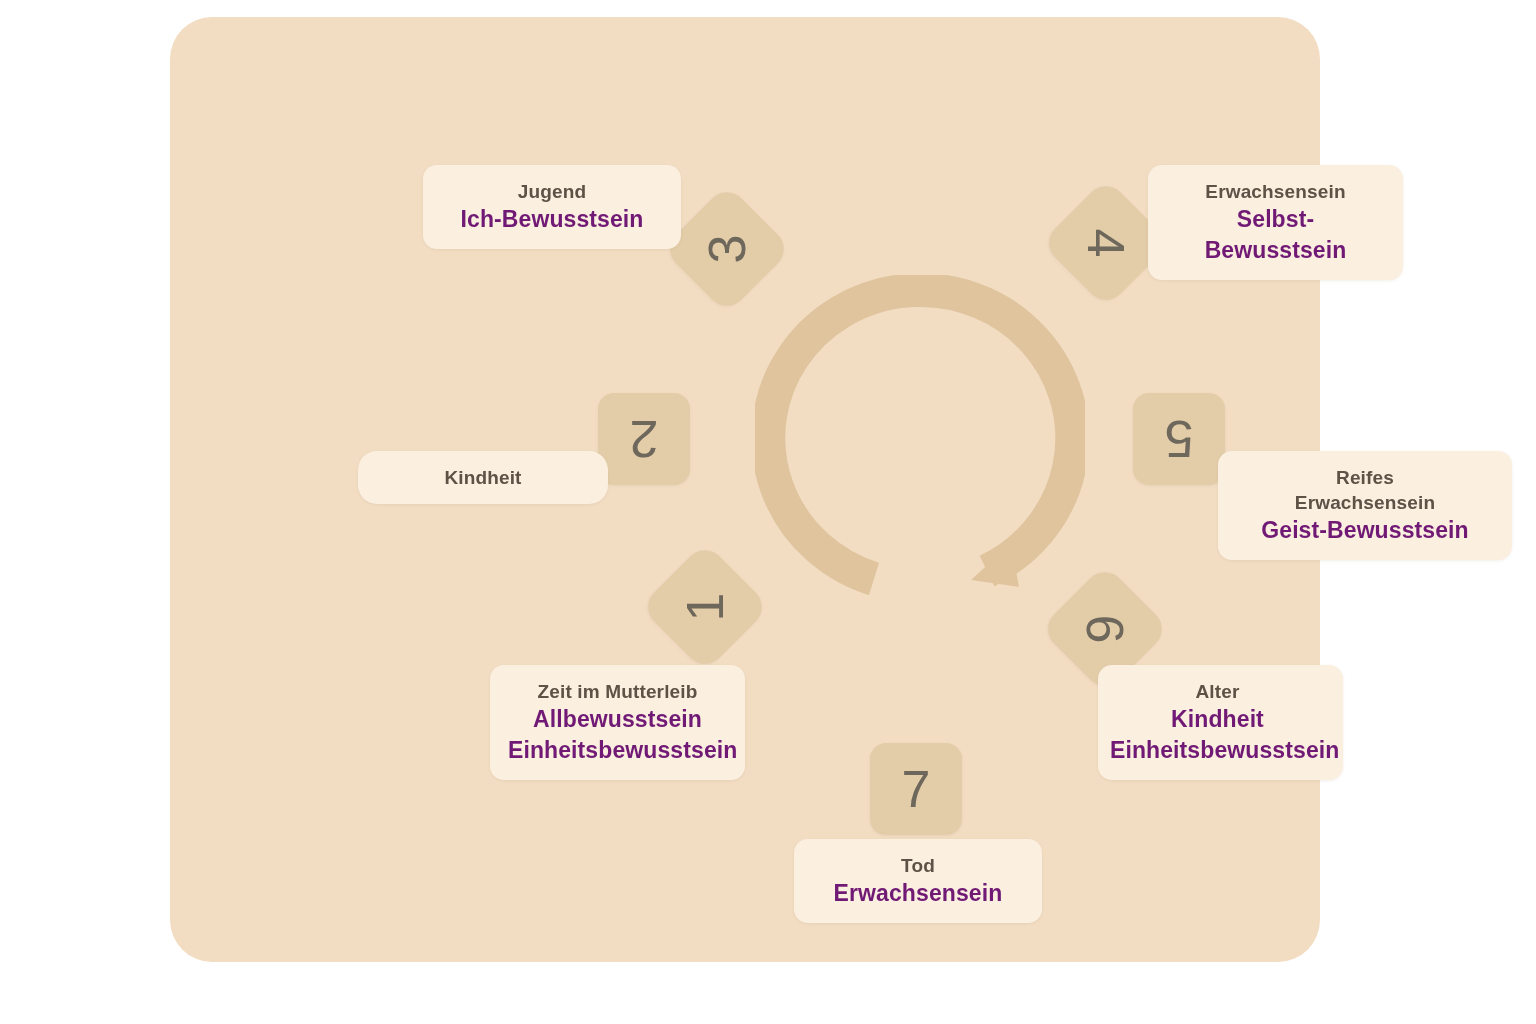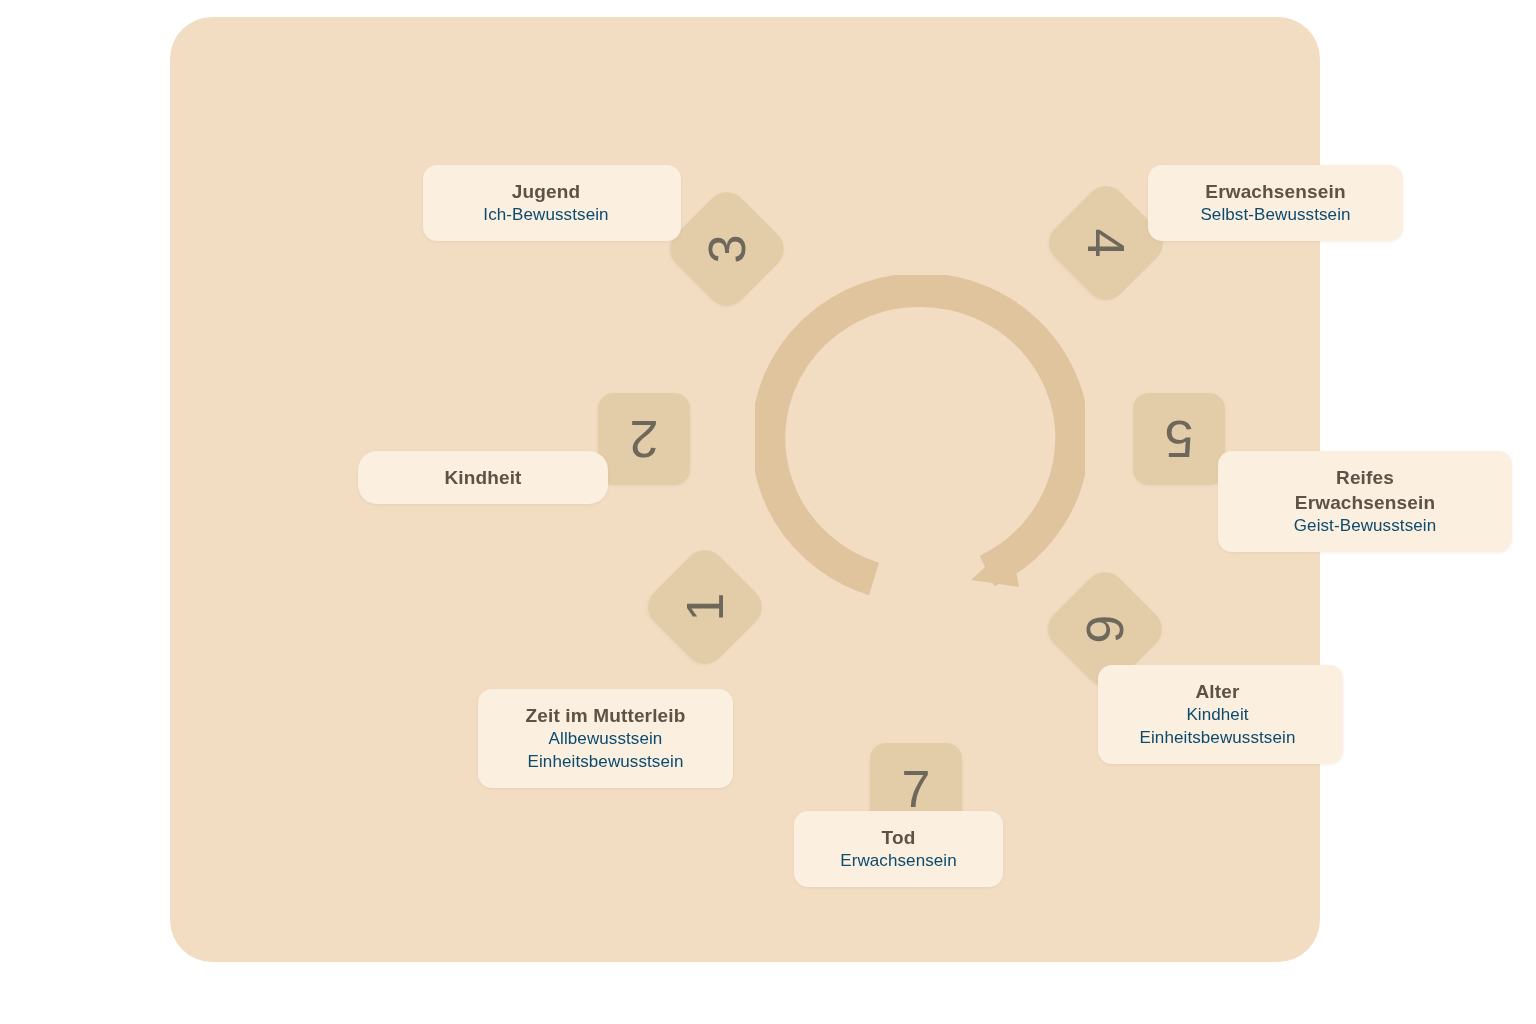--- a/index.html
+++ b/index.html
@@ -61,23 +61,23 @@
   }
   .card-title {
     font-size: 19px;
     font-weight: bold;
     color: #5d5246;
     line-height: 1.32;
     letter-spacing: 0.15px;
     white-space: pre-line;
   }
   .card-sub {
-    font-size: 17px;
-    font-weight: normal;
-    color: #0c4a6e;
+    font-size: 23px;
+    font-weight: bold;
+    color: #701a75;
     line-height: 1.35;
     letter-spacing: 0.1px;
     white-space: pre-line;
   }
 
   
   .badge {
     position: absolute;
     width: 92px;
     height: 92px;
@@ -106,45 +106,45 @@
   .badge.diamond .num { transform: rotate(-45deg); }
   .num.rot-m90  { transform: rotate(-90deg); }
   .num.rot-p90  { transform: rotate(90deg); }
   .num.rot-180  { transform: rotate(180deg); }
   .badge.diamond .num.rot-m90 { transform: rotate(-135deg); }
   .badge.diamond .num.rot-p90 { transform: rotate(45deg); }
 
   
   
   #node-1 .badge { left: 489px;  top: 544px; }
-  #node-1 .card  { left: 308px;  top: 648px; width: 255px; margin-top: 24px; }
+  #node-1 .card  { left: 320px;  top: 648px; width: 255px; }
 
   
   #node-2 .badge { left: 428px;  top: 376px; }
   #node-2 .card  { left: 188px;  top: 434px; width: 250px; border-radius: 19px; }
 
   
   #node-3 .badge { left: 511px;  top: 186px; }
-  #node-3 .card  { left: 253px;  top: 148px; width: 258px; padding-left: 6px; }
+  #node-3 .card  { left: 253px;  top: 148px; width: 258px; }
 
   
   #node-4 .badge { left: 890px;  top: 180px; }
   #node-4 .card  { left: 978px;  top: 148px; width: 255px; }
 
   
   #node-5 .badge { left: 963px;  top: 376px; }
   #node-5 .card  { left: 1048px; top: 434px; width: 294px; }
 
   
   #node-6 .badge { left: 889px;  top: 566px; }
   #node-6 .card  { left: 928px;  top: 648px; width: 245px; padding-left: 12px; }
 
   
   #node-7 .badge { left: 700px;  top: 726px; }
-  #node-7 .card  { left: 624px;  top: 794px; width: 209px; }
+  #node-7 .card  { left: 624px;  top: 822px; width: 248px; }
 </style>
 </head>
 <body>
 
 <div id="stage">
 
   <div class="panel">
 
     <div class="cycle-arrow">
       <svg viewBox="0 0 330 320" xmlns="http://www.w3.org/2000/svg" aria-hidden="true">

